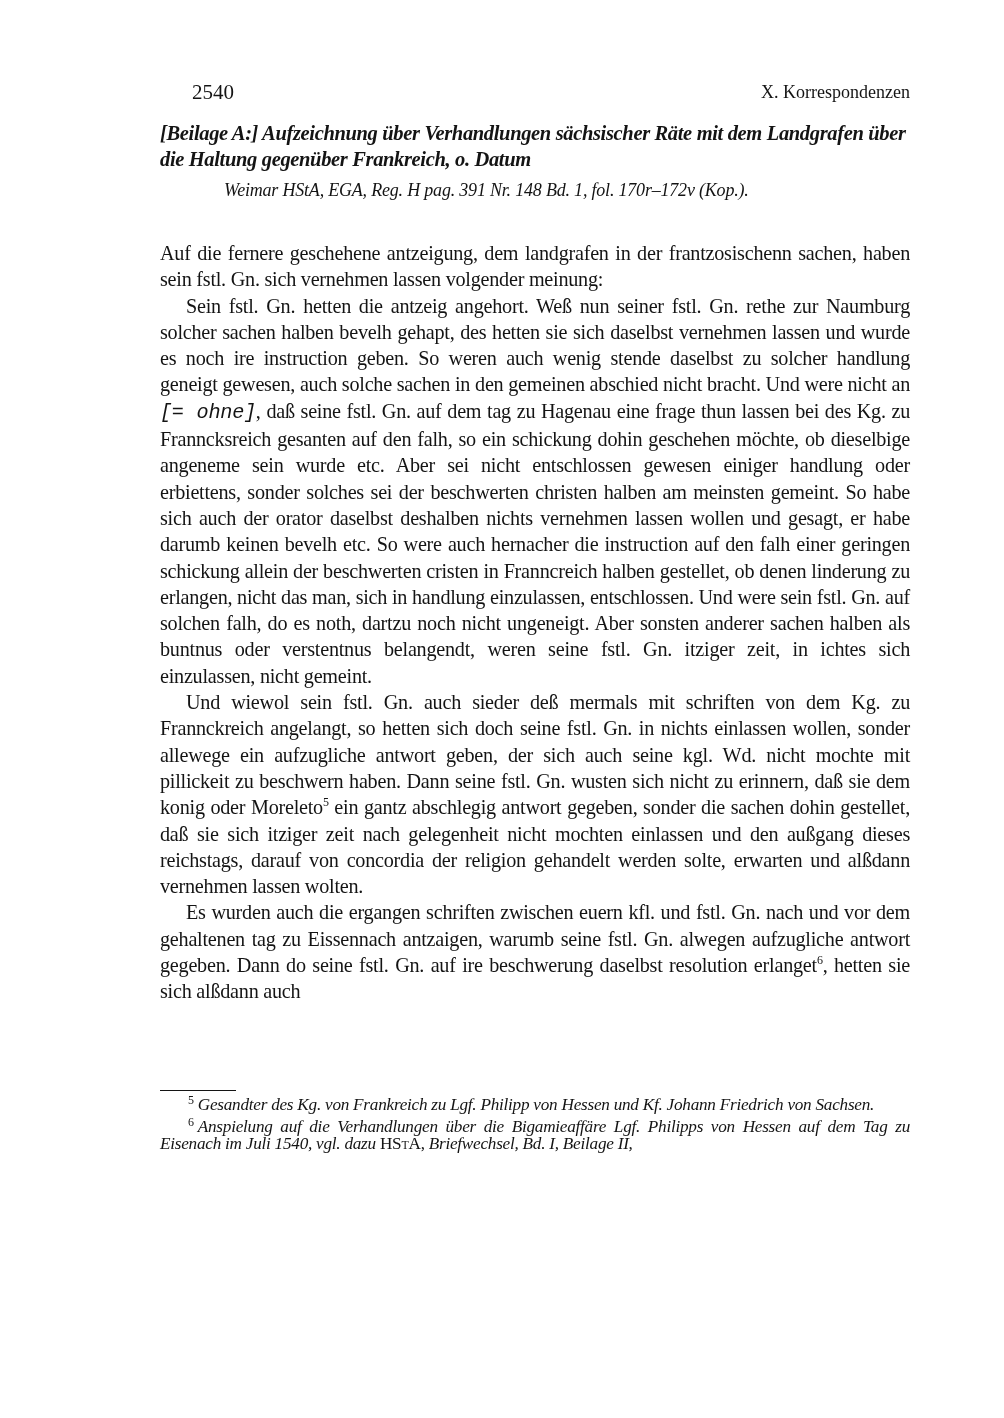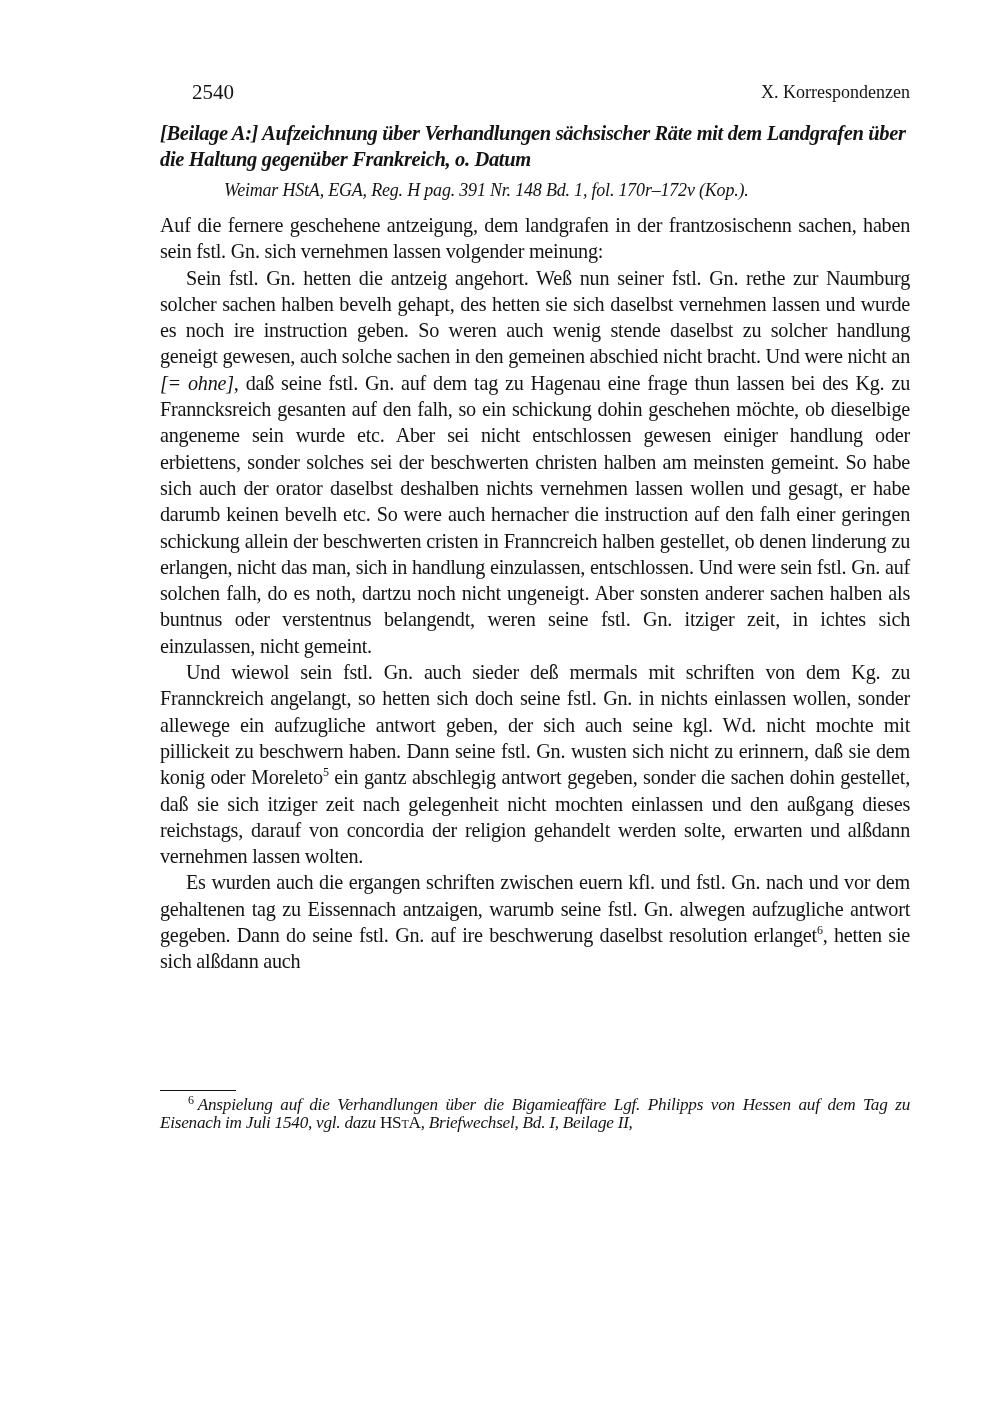--- a/index.html
+++ b/index.html
@@ -6,26 +6,26 @@
   body { width: 1004px; height: 1418px; position: relative; overflow: hidden;
          font-family: "Liberation Serif", "DejaVu Serif", serif; color: #141414; }
   .page { position: absolute; left: 160px; top: 0; width: 750px; }
   .running-head { position: absolute; top: 80px; left: 0; width: 750px; height: 26px; }
   .page-num { position: absolute; left: 0; top: 0; font-size: 21px; margin-left: 32px; }
   .section-title { position: absolute; left: 0; width: 750px; text-align: right; top: 2px; font-size: 18px; }
   .doc-title { position: absolute; top: 120px; left: 0; width: 752px; font-style: italic; font-weight: bold;
                font-size: 20.5px; line-height: 26px; letter-spacing: -0.35px; }
   .source { position: absolute; top: 180px; left: 0; width: 750px; font-style: italic;
             font-size: 18px; padding-left: 64px; box-sizing: border-box; letter-spacing: -0.2px; }
-  .body { position: absolute; top: 212px; left: 0; width: 750px; font-size: 20.2px; line-height: 26.3px;
+  .body { position: absolute; top: 240px; left: 0; width: 750px; font-size: 20.2px; line-height: 26.3px;
           text-align: justify; letter-spacing: -0.25px; }
   .body p { margin: 0; }
   .body p.indent { text-indent: 26px; }
   sup { font-size: 12px; vertical-align: 8px; line-height: 0; }
-  .ed { font-style: italic; }
+  .ed { font-style: italic; font-family: Liberation Mono, monospace; }
   .fn-rule { position: absolute; top: 1090px; left: 0; width: 76px; height: 0; border-top: 1px solid #141414; }
   .footnotes { position: absolute; top: 1096px; left: 0; width: 750px; font-size: 17.2px; line-height: 17.5px;
                text-align: justify; letter-spacing: -0.25px; }
   .footnotes p { margin: 0 0 4px 0; }
   .footnotes p.indent { text-indent: 28px; }
   .it { font-style: italic; }
   .sc { font-variant: small-caps; }
   .fn-mark { font-size: 12px; vertical-align: 6px; line-height: 0; margin-right: 4px; }
 </style>
 </head>
@@ -43,15 +43,16 @@
   <div class="body">
     <p>Auf die fernere geschehene antzeigung, dem landgrafen in der frantzosischenn sachen, haben sein fstl. Gn. sich vernehmen lassen volgender meinung:</p>
     <p class="indent"><span>Sein fstl. Gn. hetten die antzeig angehort. Weß nun seiner fstl. Gn. rethe zur Naumburg solcher sachen halben bevelh gehapt, des hetten sie sich daselbst vernehmen lassen und wurde es noch ire instruction geben. So weren auch wenig stende daselbst zu solcher handlung geneigt gewesen, auch solche sachen in den gemeinen abschied nicht bracht. Und were nicht an </span><span class="ed">[= ohne]</span><span>, daß seine fstl. Gn. auf dem tag zu Hagenau eine frage thun lassen bei des Kg. zu Franncksreich gesanten auf den falh, so ein schickung dohin geschehen möchte, ob dieselbige angeneme sein wurde etc. Aber sei nicht entschlossen gewesen einiger handlung oder erbiettens, sonder solches sei der beschwerten christen halben am meinsten gemeint. So habe sich auch der orator daselbst deshalben nichts vernehmen lassen wollen und gesagt, er habe darumb keinen bevelh etc. So were auch hernacher die instruction auf den falh einer geringen schickung allein der beschwerten cristen in Franncreich halben gestellet, ob denen linderung zu erlangen, nicht das man, sich in handlung einzulassen, entschlossen. Und were sein fstl. Gn. auf solchen falh, do es noth, dartzu noch nicht ungeneigt. Aber sonsten anderer sachen halben als buntnus oder verstentnus belangendt, weren seine fstl. Gn. itziger zeit, in ichtes sich einzulassen, nicht gemeint.</span></p>
     <p class="indent"><span>Und wiewol sein fstl. Gn. auch sieder deß mermals mit schriften von dem Kg. zu Frannckreich angelangt, so hetten sich doch seine fstl. Gn. in nichts einlassen wollen, sonder allewege ein aufzugliche antwort geben, der sich auch seine kgl. Wd. nicht mochte mit pillickeit zu beschwern haben. Dann seine fstl. Gn. wusten sich nicht zu erinnern, daß sie dem konig oder Moreleto</span><sup>5</sup><span> ein gantz abschlegig antwort gegeben, sonder die sachen dohin gestellet, daß sie sich itziger zeit nach gelegenheit nicht mochten einlassen und den außgang dieses reichstags, darauf von concordia der religion gehandelt werden solte, erwarten und alßdann vernehmen lassen wolten.</span></p>
     <p class="indent"><span>Es wurden auch die ergangen schriften zwischen euern kfl. und fstl. Gn. nach und vor dem gehaltenen tag zu Eissennach antzaigen, warumb seine fstl. Gn. alwegen aufzugliche antwort gegeben. Dann do seine fstl. Gn. auf ire beschwerung daselbst resolution erlanget</span><sup>6</sup><span>, hetten sie sich alßdann auch</span></p>
   </div>
 
   <div class="fn-rule"></div>
 
   <div class="footnotes">
+    <p class="indent"><span class="fn-mark">5</span><span class="it">Gesandter des Kg. von Frankreich zu Lgf. Philipp von Hessen und Kf. Johann Friedrich von Sachsen.</span></p>
     <p class="indent"><span class="fn-mark">6</span><span class="it">Anspielung auf die Verhandlungen über die Bigamieaffäre Lgf. Philipps von Hessen auf dem Tag zu Eisenach im Juli 1540, vgl. dazu </span><span class="sc">HStA</span>, <span class="it">Briefwechsel, Bd. I, Beilage II,</span></p>
   </div>
 </div>
 
 </body></html>

